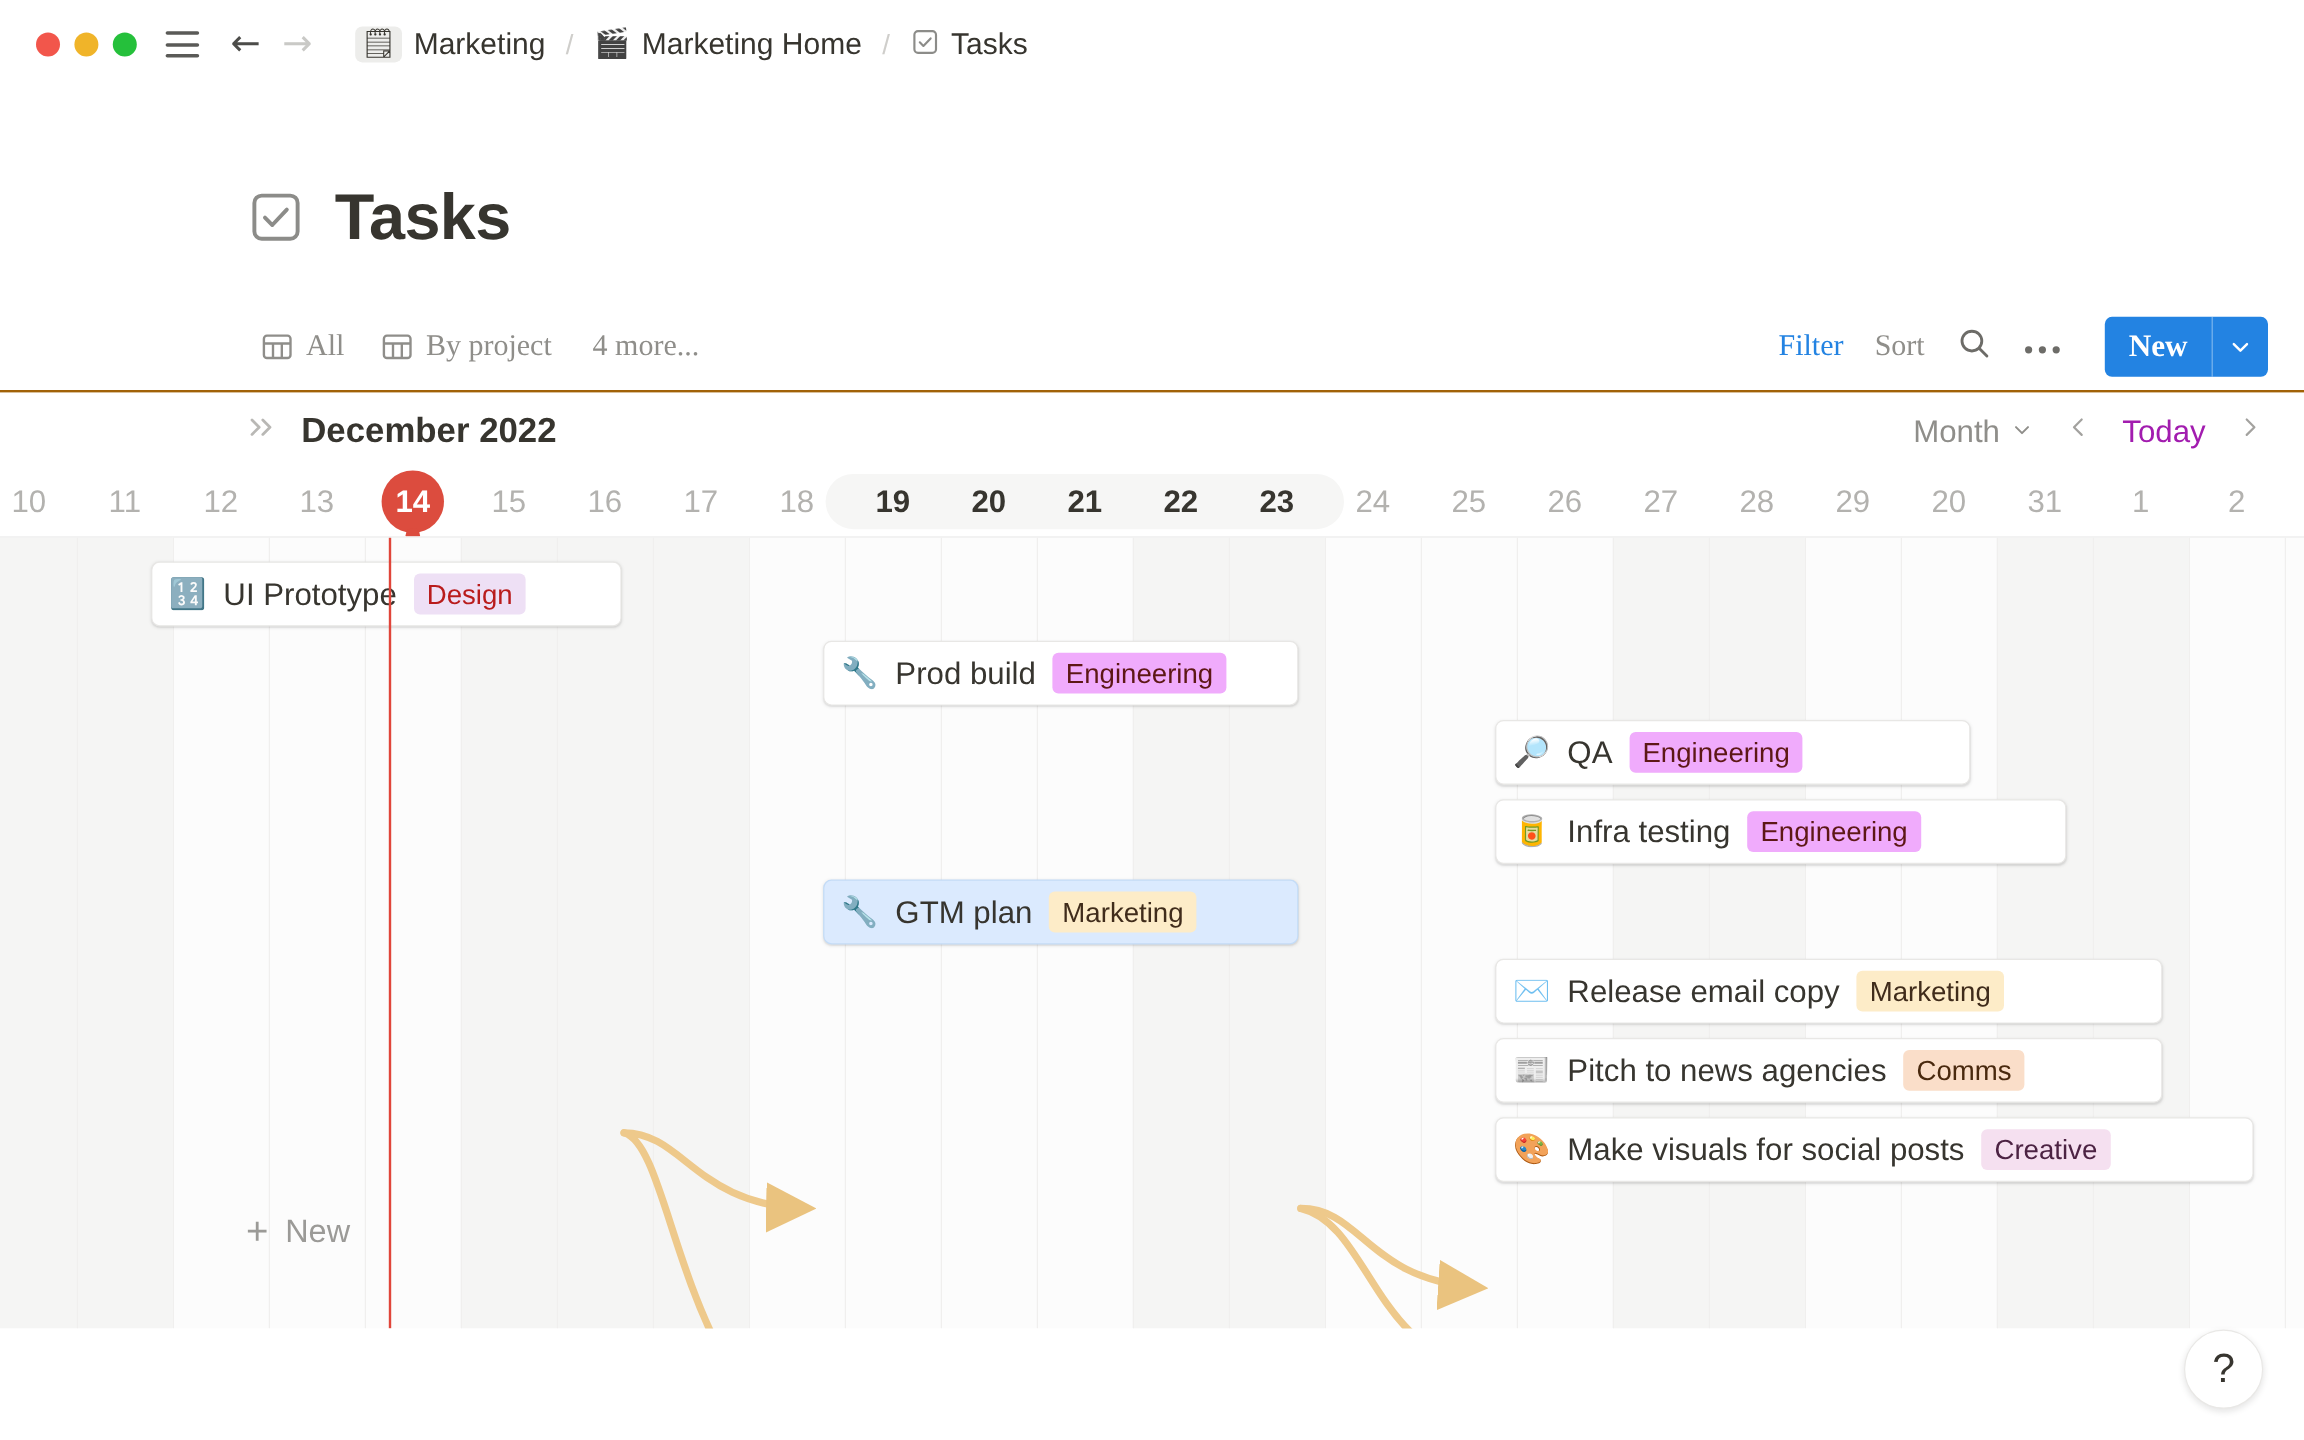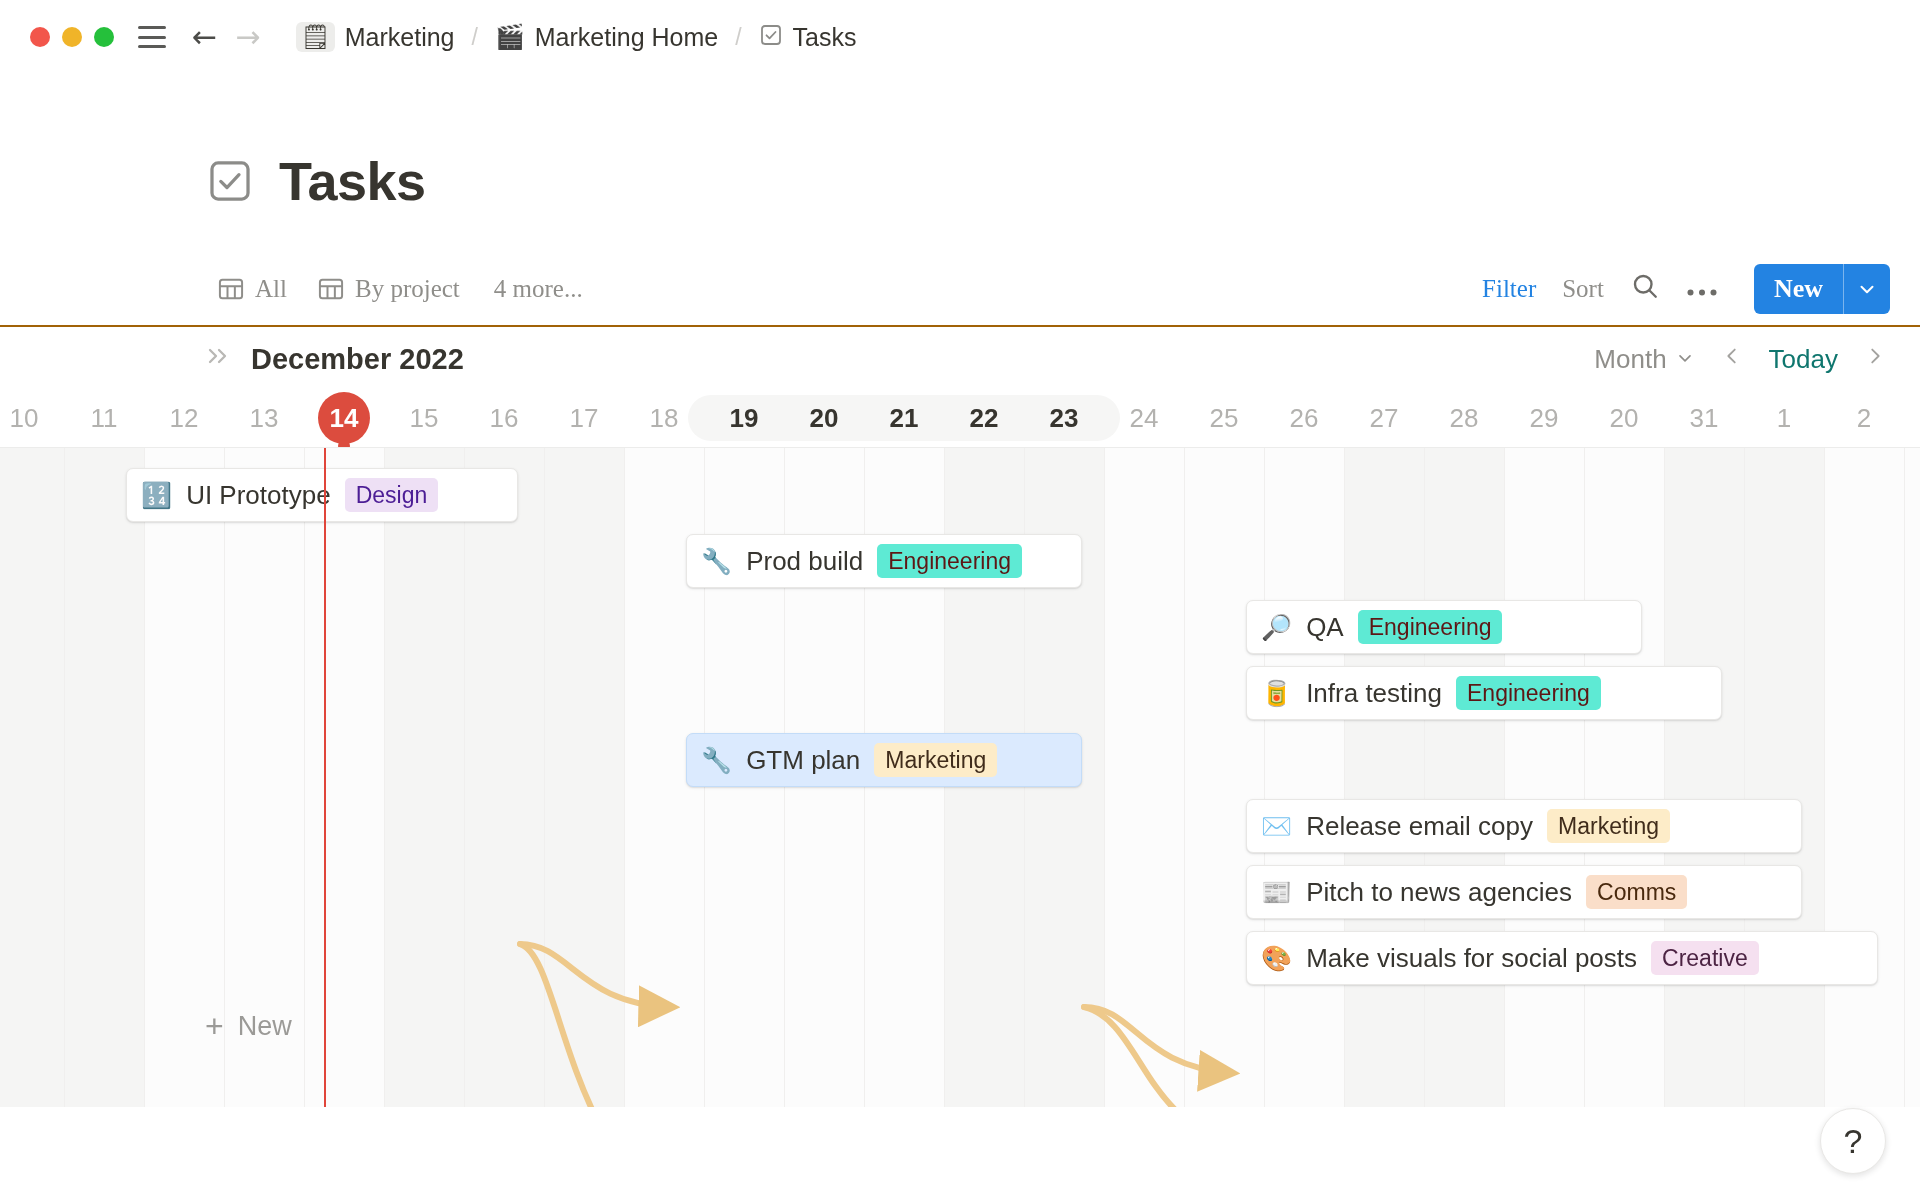--- a/index.html
+++ b/index.html
@@ -60,21 +60,21 @@
   .newbtn .chev { width:46px; display:flex; align-items:center; justify-content:center; cursor:pointer;}
 
   
   .tlhead { position:absolute; left:0; top:328px; width:1920px; height:62px; display:flex; align-items:center;}
   .monthlabel { position:absolute; left:205px; display:flex; align-items:center; gap:18px; }
   .chevdbl { color:#b9b8b5; font-size:26px; font-family:"DejaVu Sans", sans-serif;}
   .monthtxt { font-size:29px; font-weight:bold; color:#37352f;}
   .tlnav { position:absolute; right:30px; display:flex; align-items:center; gap:22px;}
   .tlnav .mo { font-size:26px; color:#8f8e8a; display:flex; align-items:center; gap:8px; cursor:pointer;}
   .tlnav .arw { font-size:28px; color:#a3a29f; cursor:pointer; font-family:"DejaVu Sans", sans-serif; padding:0 4px;}
-  .tlnav .today { font-size:26px; color:#0f766e; cursor:pointer;}
+  .tlnav .today { font-size:26px; color:#a21caf; cursor:pointer;}
 
   
   .ruler { position:absolute; left:0; top:390px; width:1920px; height:56px; }
   .daycell { position:absolute; top:0; height:56px; display:flex; align-items:center; justify-content:center; font-size:26px; color:#b3b2af;}
   .weekband { position:absolute; top:5px; height:46px; background:#f6f6f5; border-radius:24px; }
   .daycell.inweek { color:#37352f; font-weight:bold; }
   .todaypill { position:absolute; top:2px; width:52px; height:52px; border-radius:50%; background:#dc4c3e; color:#fff !important;
                display:flex; align-items:center; justify-content:center; font-size:26px; font-weight:bold;}
 
   
@@ -87,22 +87,22 @@
   .card {
     position:absolute; height:54px; background:#fff; border:1px solid #e8e7e5; border-radius:7px;
     display:flex; align-items:center; padding:0 14px; gap:14px;
     box-shadow:0 1px 3px rgba(15,15,15,.10), 0 1px 1px rgba(15,15,15,.05);
     cursor:pointer; white-space:nowrap;
   }
   .card.selected { background:#dbeafe; border-color:#c3dcf8; }
   .card .emoji { font-size:25px; line-height:1; display:flex; align-items:center;}
   .card .ctitle { font-size:26px; color:#37352f; }
   .chip { font-size:23px; padding:3px 11px; border-radius:5px; line-height:1.25; }
-  .chip.design      { background:#eee0f5; color:#4c1d95; }
-  .chip.engineering { background:#5eead4; color:#5d1715; }
+  .chip.design      { background:#eee0f5; color:#b91c1c; }
+  .chip.engineering { background:#f0abfc; color:#5d1715; }
   .chip.marketing   { background:#fdecc8; color:#402c1b; }
   .chip.comms       { background:#fadec9; color:#49290e; }
   .chip.creative    { background:#f5e0f0; color:#4c2343; }
 
   .newrow { position:absolute; left:205px; top:1010px; display:flex; align-items:center; gap:14px; color:#9b9a97; font-size:27px; cursor:pointer;}
   .newrow .plus { font-size:32px; line-height:1; }
 
   .helpbtn { position:absolute; right:34px; bottom:26px; width:66px; height:66px; border-radius:50%;
              background:#fff; border:1px solid #e9e8e6; box-shadow:0 2px 6px rgba(15,15,15,.12);
              display:flex; align-items:center; justify-content:center; font-size:34px; color:#37352f; cursor:pointer;}

